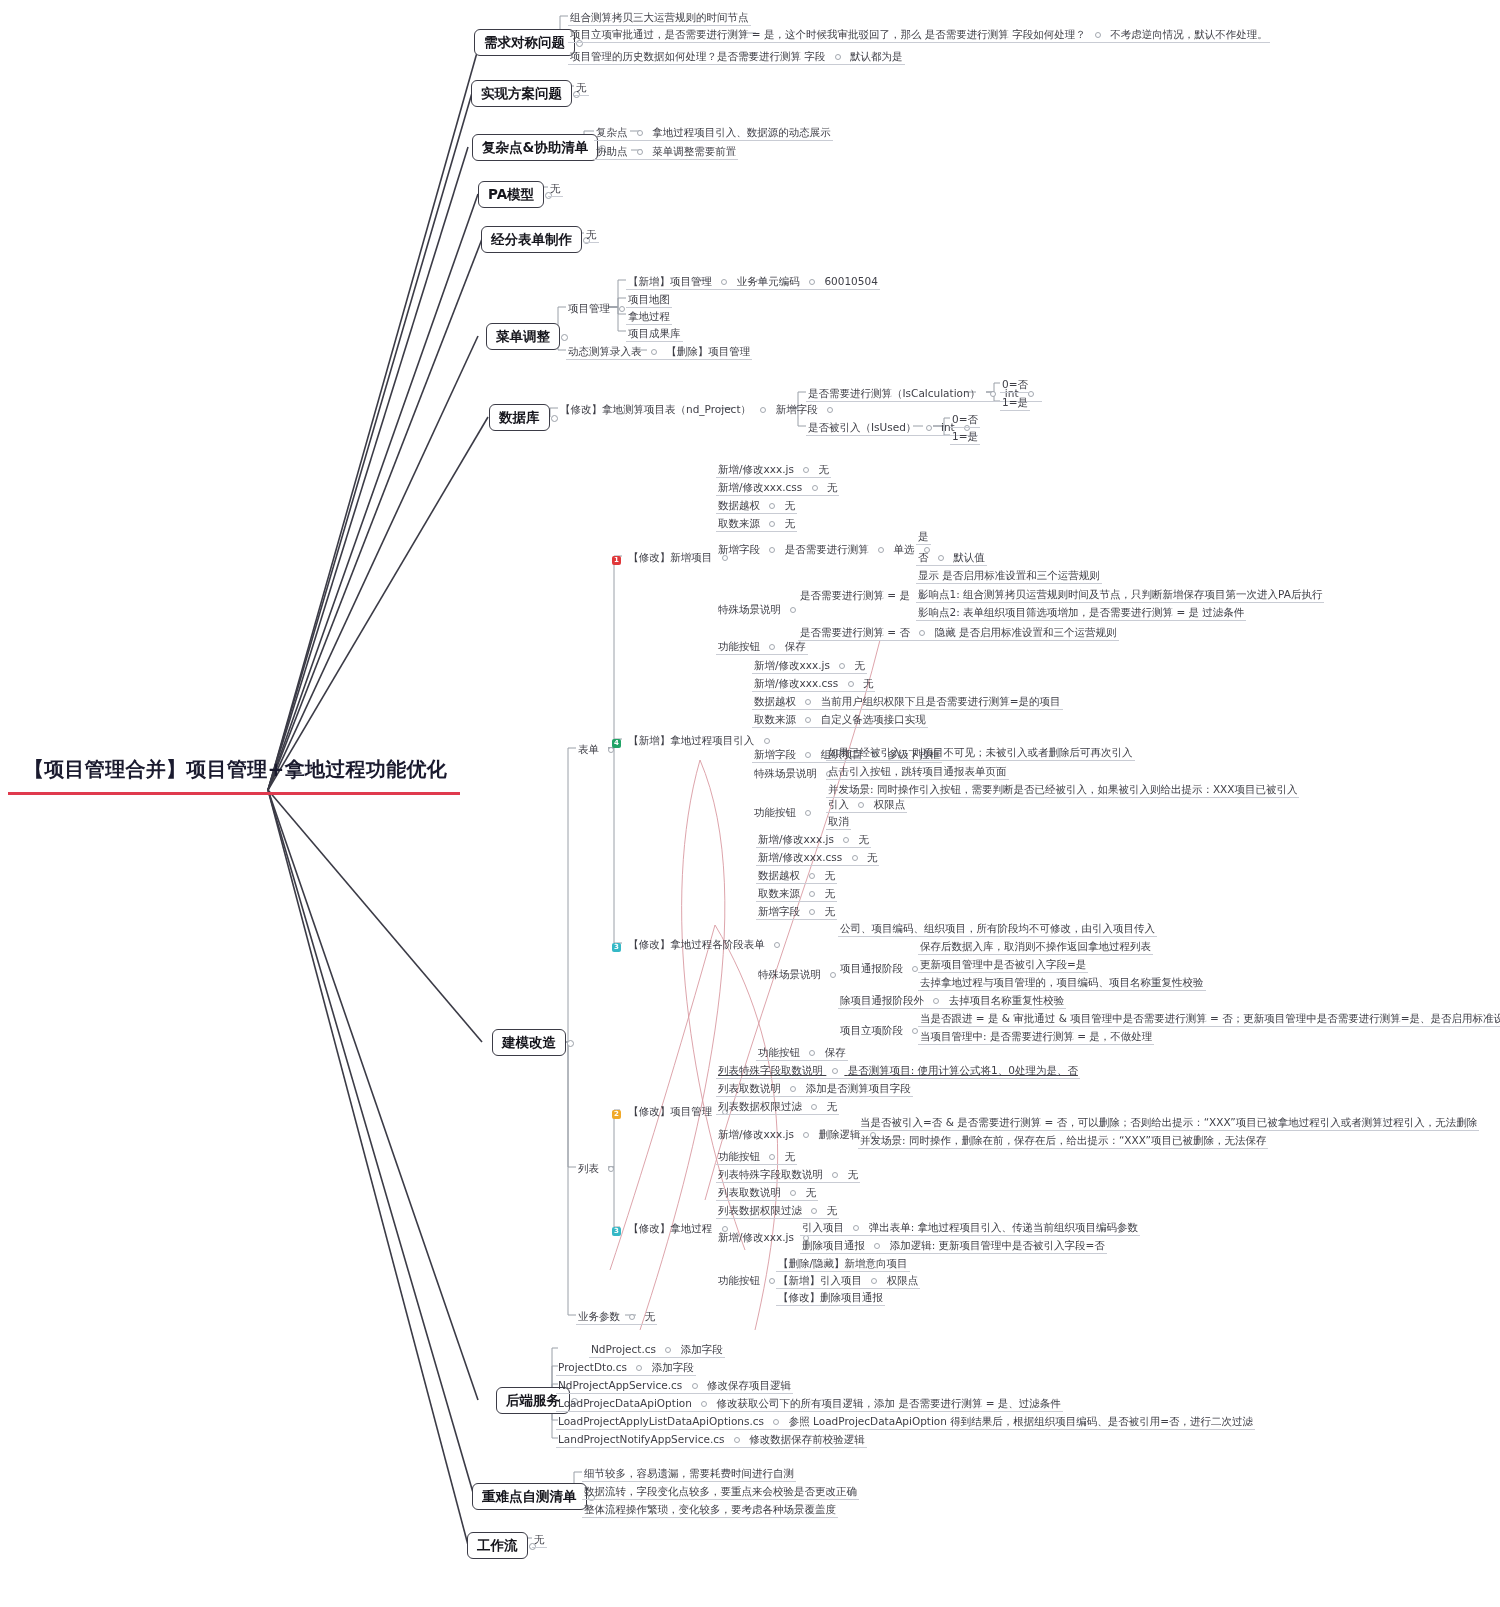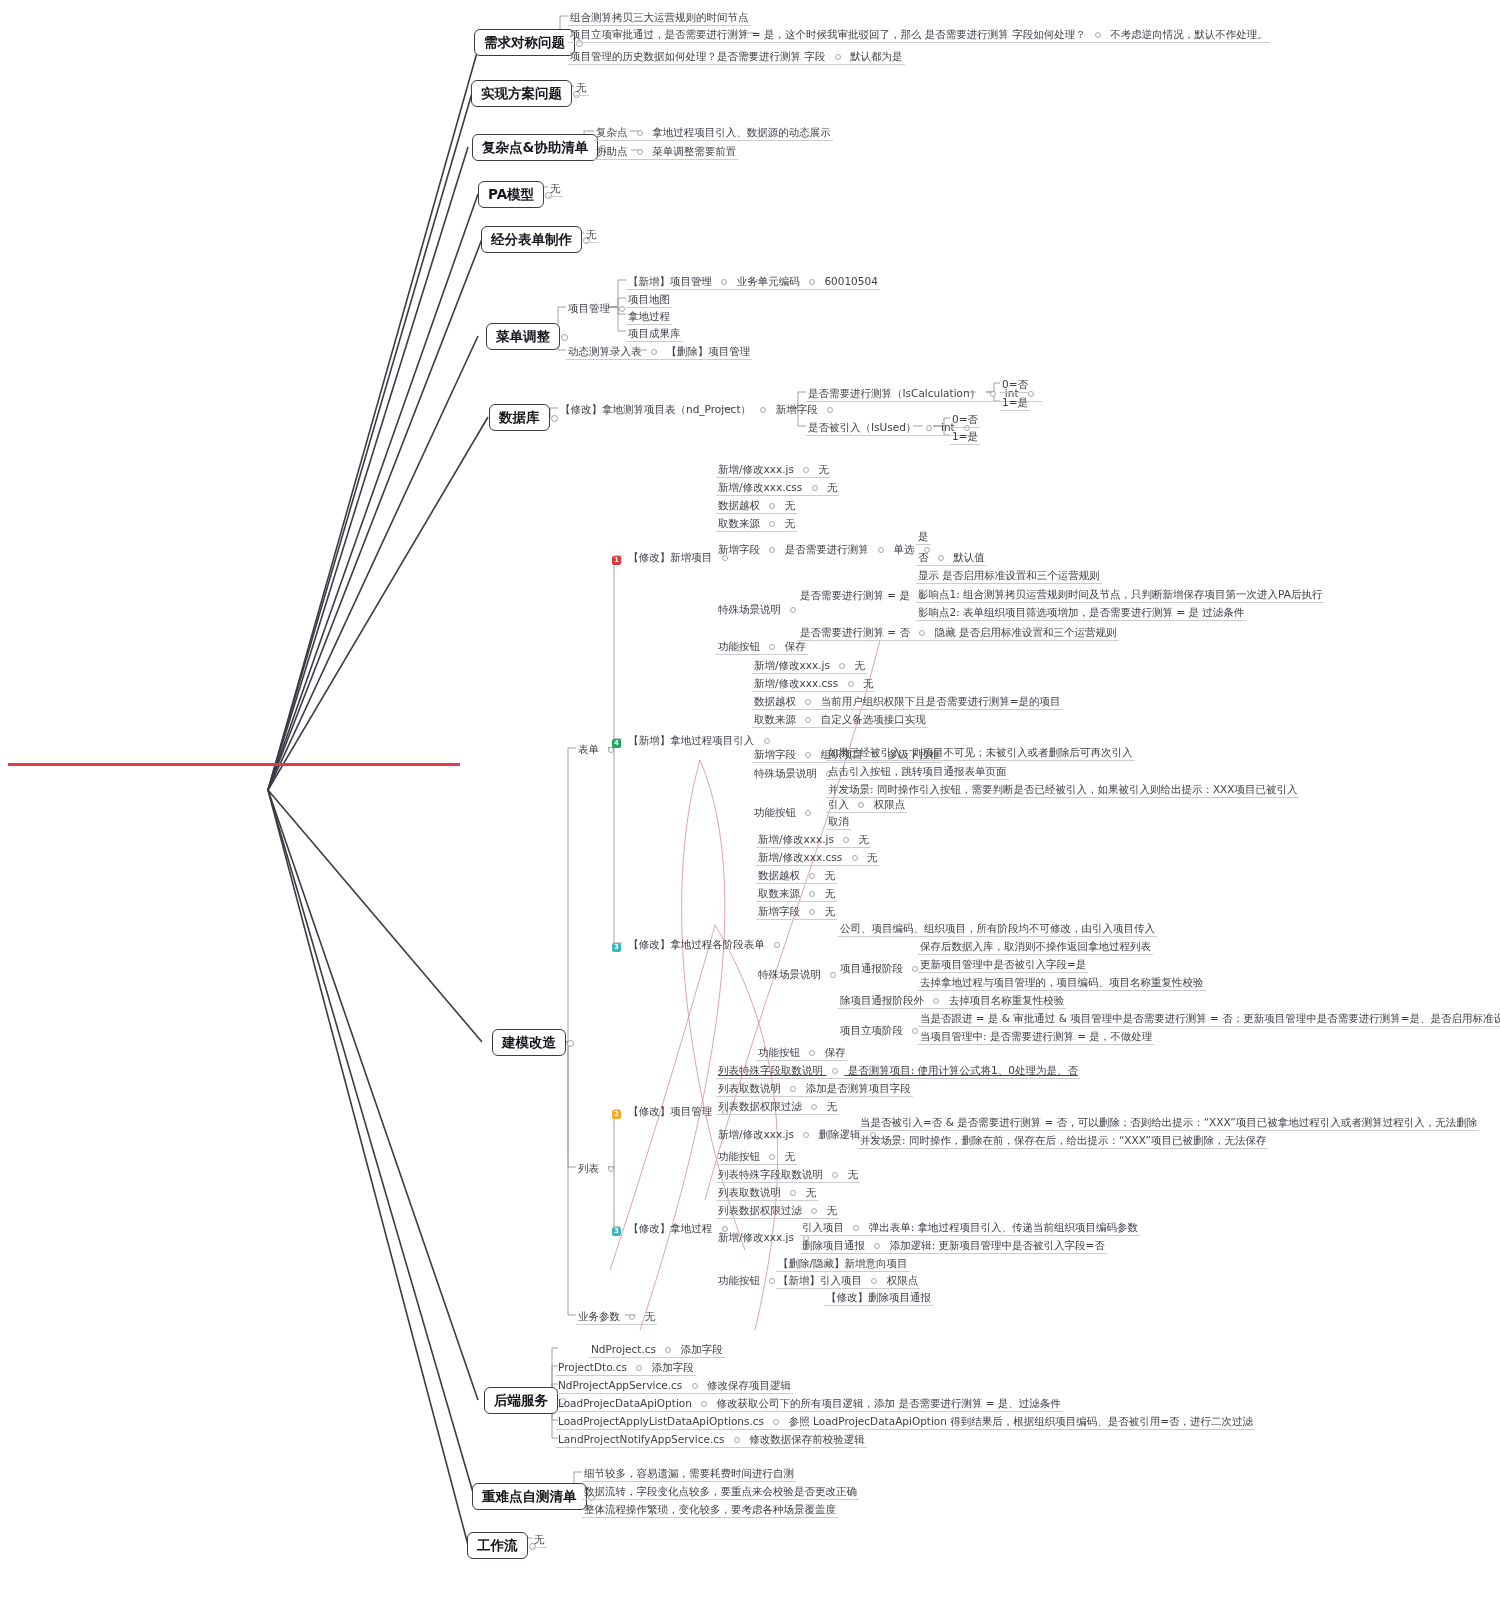--- a/index.html
+++ b/index.html
@@ -137,32 +137,33 @@
   <g fill="none" stroke="#d99aa2" stroke-width="0.9">
     <path d="M700,760 C760,900 700,1150 640,1330"></path>
     <path d="M715,925 C790,1050 790,1180 755,1330"></path>
     <path d="M880,640 C840,800 760,1000 705,1200"></path>
     <path d="M700,760 C660,900 690,1100 745,1250"></path>
     <path d="M715,925 C680,1050 640,1180 610,1270"></path>
   </g>
 </svg>
 
 <div class="root">
+  <div class="root-title">【项目管理合并】项目管理+拿地过程功能优化</div>
   <div class="root-underline"></div>
 </div>
 
 <div class="l1" style="left:474px;top:29px;">需求对称问题</div>
 <div class="l1" style="left:471px;top:80px;">实现方案问题</div>
 <div class="l1" style="left:472px;top:134px;">复杂点&amp;协助清单</div>
 <div class="l1" style="left:478px;top:181px;">PA模型</div>
 <div class="l1" style="left:481px;top:226px;">经分表单制作</div>
 <div class="l1" style="left:486px;top:323px;">菜单调整</div>
 <div class="l1" style="left:489px;top:404px;">数据库</div>
 <div class="l1" style="left:492px;top:1029px;">建模改造</div>
-<div class="l1" style="left:484px;top:1387px;">后端服务</div>
+<div class="l1" style="left:496px;top:1387px;">后端服务</div>
 <div class="l1" style="left:472px;top:1483px;">重难点自测清单</div>
 <div class="l1" style="left:467px;top:1532px;">工作流</div>
 
 <div class="n u" style="left:568px;top:9px;">组合测算拷贝三大运营规则的时间节点</div>
 <div class="n u" style="left:568px;top:26px;">
   <span>项目立项审批通过，是否需要进行测算 = 是，这个时候我审批驳回了，那么 是否需要进行测算 字段如何处理？</span>
   <span class="dot"></span>
   <span>不考虑逆向情况，默认不作处理。</span>
 </div>
 <div class="n u" style="left:568px;top:48px;">
@@ -485,21 +486,21 @@
 <div class="n" style="left:716px;top:1272px;">
   <span>功能按钮</span>
   <span class="dot"></span>
 </div>
 <div class="n u" style="left:776px;top:1255px;">【删除/隐藏】新增意向项目</div>
 <div class="n u" style="left:776px;top:1272px;">
   <span>【新增】引入项目</span>
   <span class="dot"></span>
   <span>权限点</span>
 </div>
-<div class="n u" style="left:776px;top:1289px;margin-left:48px;">【修改】删除项目通报</div>
+<div class="n u" style="left:776px;top:1289px;">【修改】删除项目通报</div>
 
 <div class="n u" style="left:556px;top:1341px;margin-left:33px;">
   <span>NdProject.cs</span>
   <span class="dot"></span>
   <span>添加字段</span>
 </div>
 <div class="n u" style="left:556px;top:1359px;">
   <span>ProjectDto.cs</span>
   <span class="dot"></span>
   <span>添加字段</span>

